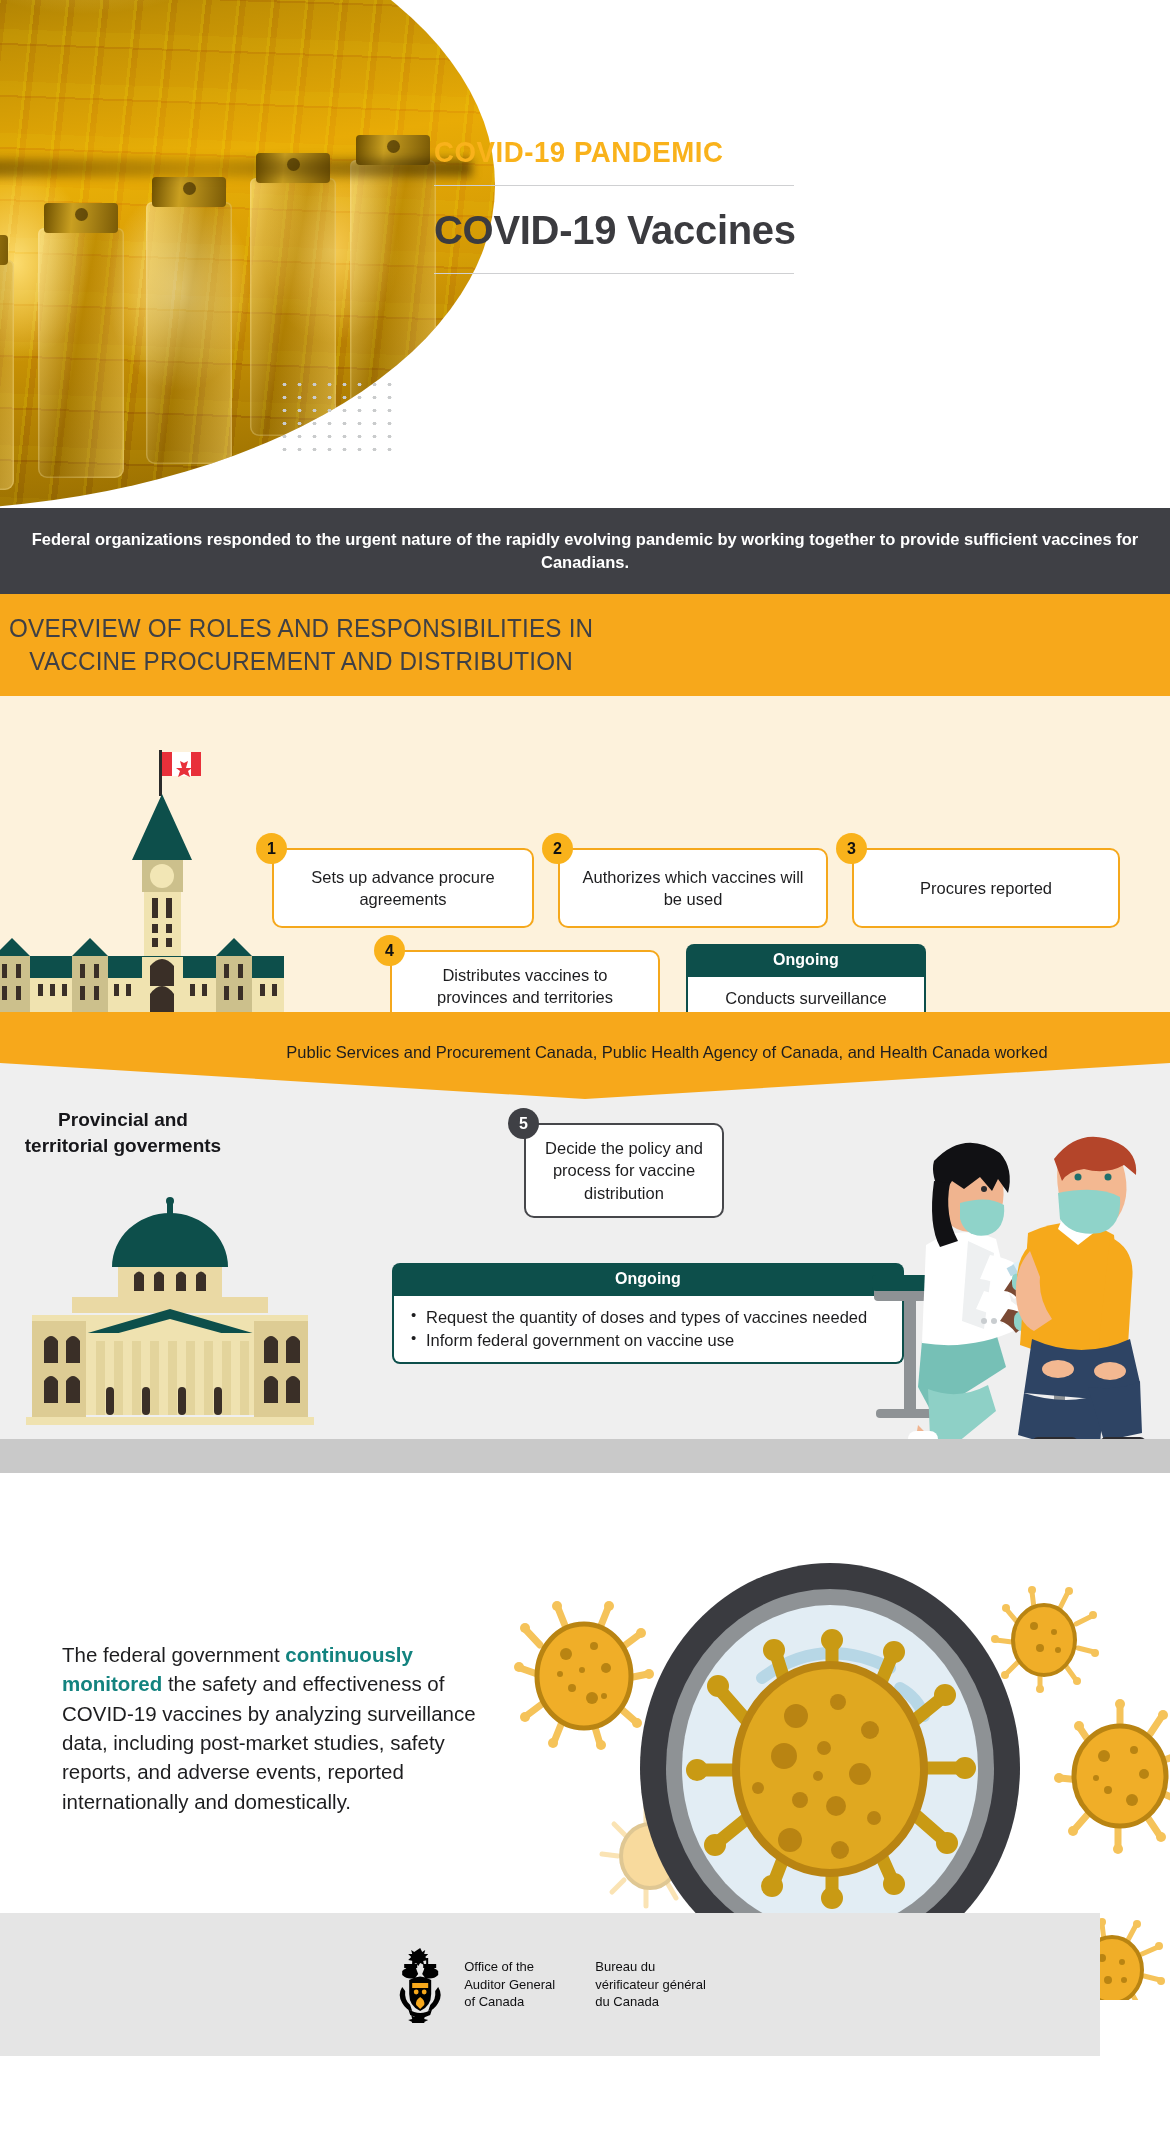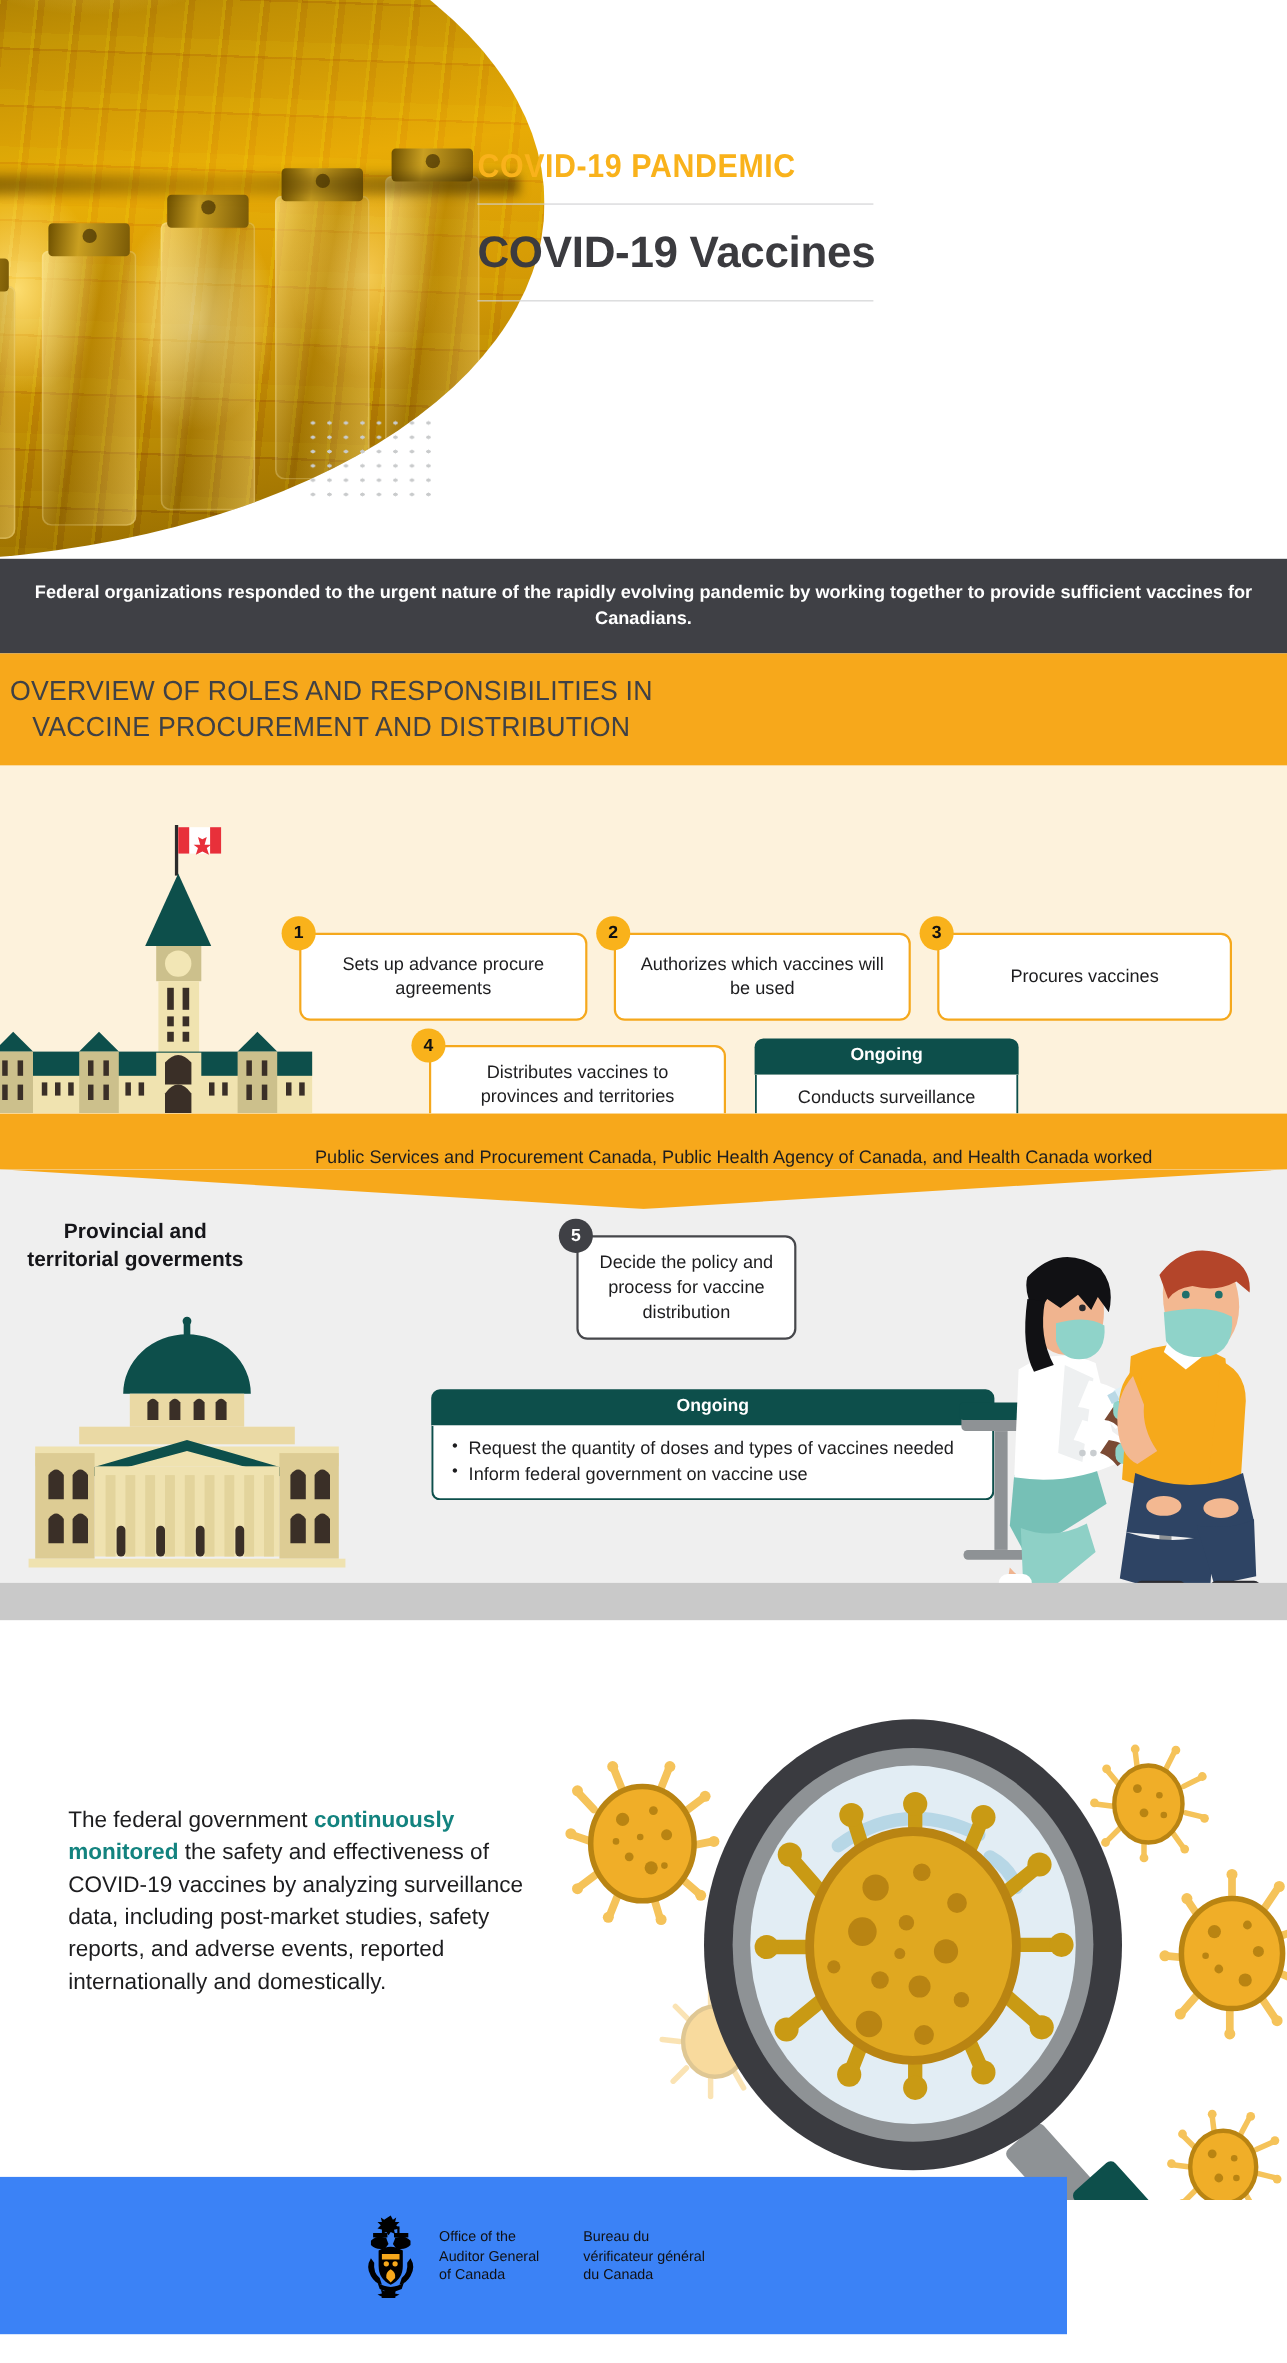--- a/index.html
+++ b/index.html
@@ -177,22 +177,22 @@
   }
   .mon .copy {
     position: absolute; left: 62px; top: 100px; width: 440px;
     font-size: 20.5px; color: #1d1d1f; line-height: 1.43;
   }
   .mon .copy b { color: #13837f; font-weight: 700; }
   .glass { position: absolute; left: 500px; top: 10px; width: 670px; height: 450px; }
 
   
   .footer {
-    position: absolute; left: 0; top: 1979px; width: 970px; height: 143px;
-    background: #3b82f6;
+    position: absolute; left: 0; top: 1913px; width: 1100px; height: 143px;
+    background: #e5e5e5;
   }
   .foot-inner {
     position: absolute; left: 50%; top: 50%; transform: translate(-50%,-50%);
     display: flex; align-items: center; gap: 18px;
   }
   .crest { width: 52px; height: 76px; }
   .foot-col { font-size: 13px; line-height: 1.34; color: #101012; }
   .foot-col.fr { margin-left: 22px; }
 </style>
 </head>
@@ -306,21 +306,21 @@
   <div class="step" style="left:558px; top:152px; width:270px; height:80px;">
     <div class="badge">2</div>
     <div class="bx">
       <span>Authorizes which vaccines will be used</span>
     </div>
   </div>
 
   <div class="step" style="left:852px; top:152px; width:268px; height:80px;">
     <div class="badge">3</div>
     <div class="bx">
-      <span>Procures vaccines</span>
+      <span>Procures reported</span>
     </div>
   </div>
 
   <div class="step" style="left:390px; top:254px; width:270px; height:72px;">
     <div class="badge">4</div>
     <div class="bx">
       <span>Distributes vaccines to provinces and territories</span>
     </div>
   </div>
 

